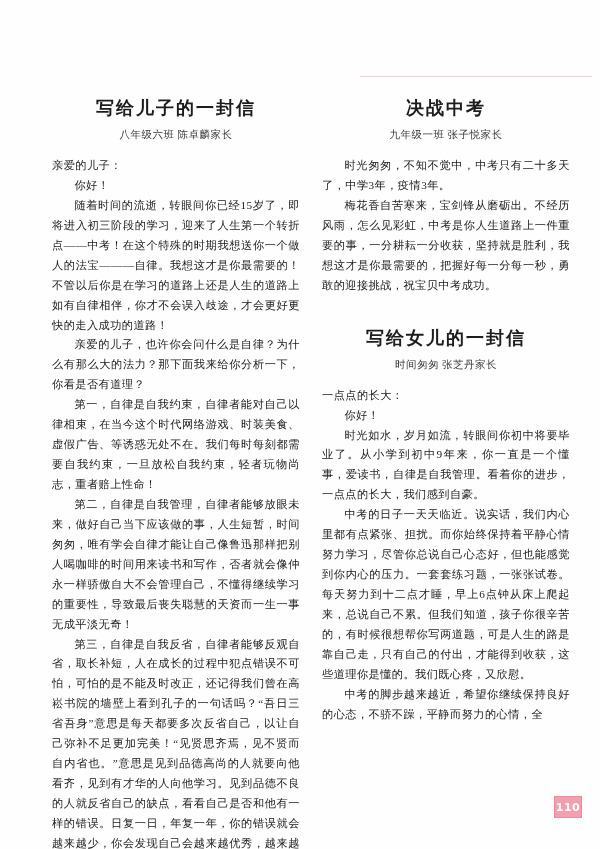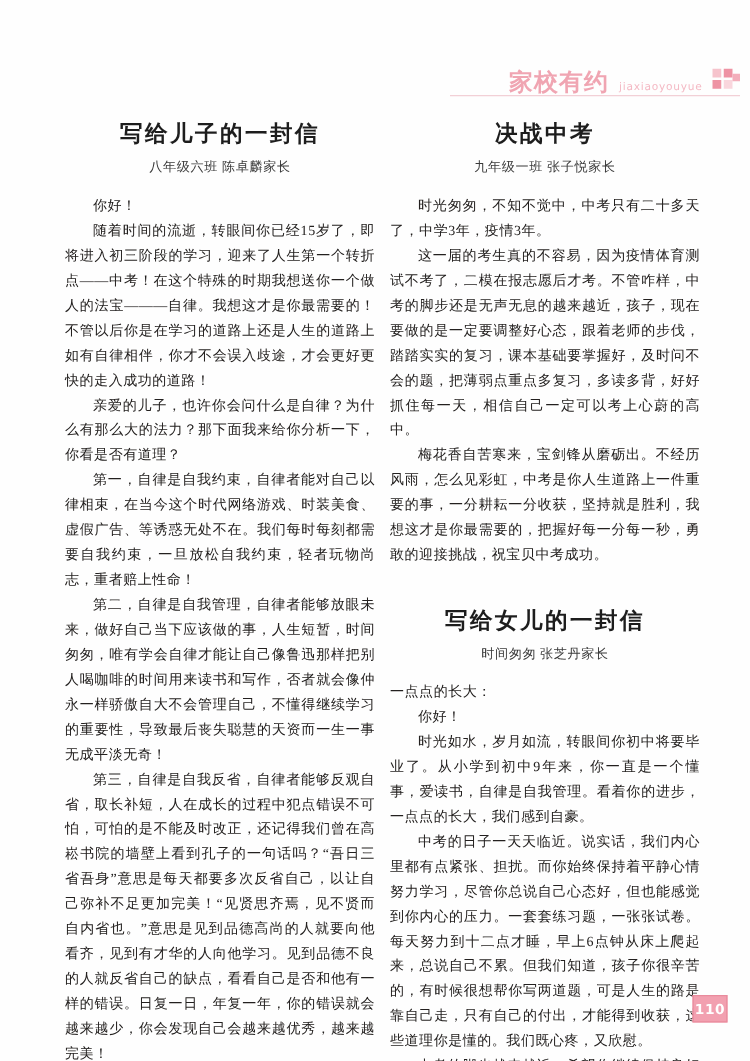--- a/index.html
+++ b/index.html
@@ -79,22 +79,21 @@
   .hdr-mark i.e { left: 16px;top: 4px; width: 6px; height: 6px; background:#f3aebb; }
 
   
   #columns {
     position: absolute;
     top: 96px;
     left: 52px;
     right: 40px;
     bottom: 48px;
     display: flex;
-    gap: 8px;
-    justify-content: space-between;
+    gap: 22px;
   }
   .column {
     width: 248px;
     flex: 0 0 248px;
   }
 
   
   .art-title {
     text-align: center;
     font-family: "DejaVu Serif", "Liberation Serif", serif;
@@ -147,60 +146,49 @@
     font-weight: bold;
     color: #ffffff;
     letter-spacing: 0.5px;
   }
 </style>
 </head>
 <body>
 
 <div id="page">
 
-  <div id="header">
-    <span class="hdr-cn">家校有约</span>
-    <span class="hdr-py">jiaxiaoyouyue</span>
-    <span class="hdr-mark">
-      <i class="a"></i>
-        <i class="b"></i>
-        <i class="c"></i>
-        <i class="d"></i>
-        <i class="e"></i>
-    </span>
-  </div>
   <div id="header-rule"></div>
 
   <div id="columns">
 
     <div class="column">
       <article>
         <h1 class="art-title">写给儿子的一封信</h1>
         <div class="art-byline">八年级六班 陈卓麟家长</div>
         <div class="art-body">
+          <p>亲爱的儿子：</p>
           <p class="indent">你好！</p>
           <p class="indent">随着时间的流逝，转眼间你已经15岁了，即将进入初三阶段的学习，迎来了人生第一个转折点——中考！在这个特殊的时期我想送你一个做人的法宝———自律。我想这才是你最需要的！不管以后你是在学习的道路上还是人生的道路上如有自律相伴，你才不会误入歧途，才会更好更快的走入成功的道路！</p>
           <p class="indent">亲爱的儿子，也许你会问什么是自律？为什么有那么大的法力？那下面我来给你分析一下，你看是否有道理？</p>
           <p class="indent">第一，自律是自我约束，自律者能对自己以律相束，在当今这个时代网络游戏、时装美食、虚假广告、等诱惑无处不在。我们每时每刻都需要自我约束，一旦放松自我约束，轻者玩物尚志，重者赔上性命！</p>
           <p class="indent">第二，自律是自我管理，自律者能够放眼未来，做好自己当下应该做的事，人生短暂，时间匆匆，唯有学会自律才能让自己像鲁迅那样把别人喝咖啡的时间用来读书和写作，否者就会像仲永一样骄傲自大不会管理自己，不懂得继续学习的重要性，导致最后丧失聪慧的天资而一生一事无成平淡无奇！</p>
           <p class="indent">第三，自律是自我反省，自律者能够反观自省，取长补短，人在成长的过程中犯点错误不可怕，可怕的是不能及时改正，还记得我们曾在高崧书院的墙壁上看到孔子的一句话吗？“吾日三省吾身”意思是每天都要多次反省自己，以让自己弥补不足更加完美！“见贤思齐焉，见不贤而自内省也。”意思是见到品德高尚的人就要向他看齐，见到有才华的人向他学习。见到品德不良的人就反省自己的缺点，看看自己是否和他有一样的错误。日复一日，年复一年，你的错误就会越来越少，你会发现自己会越来越优秀，越来越完美！</p>
 
         </div>
 
       </article>
     </div>
 
     <div class="column">
 
       <article>
         <h1 class="art-title">决战中考</h1>
         <div class="art-byline">九年级一班 张子悦家长</div>
         <div class="art-body">
           <p class="indent">时光匆匆，不知不觉中，中考只有二十多天了，中学3年，疫情3年。</p>
-          <p class="indent">这一届的考生真的不容易，因为疫情体育测试不考了，二模在报志愿后才考。不管咋样，中考的脚步还是无声无息的越来越近，孩子，现在要做的是一定要调整好心态，跟着老师的步伐，踏踏实实的复习，课本基础要掌握好，及时问不会的题，把薄弱点重点多复习，多读多背，好好抓住每一天，相信自己一定可以考上心蔚的高中。</p>
           <p class="indent">梅花香自苦寒来，宝剑锋从磨砺出。不经历风雨，怎么见彩虹，中考是你人生道路上一件重要的事，一分耕耘一分收获，坚持就是胜利，我想这才是你最需要的，把握好每一分每一秒，勇敢的迎接挑战，祝宝贝中考成功。</p>
         </div>
       </article>
 
       <div class="spacer-lg"></div>
 
       <article>
         <h1 class="art-title">写给女儿的一封信</h1>
         <div class="art-byline">时间匆匆 张芝丹家长</div>
         <div class="art-body">

